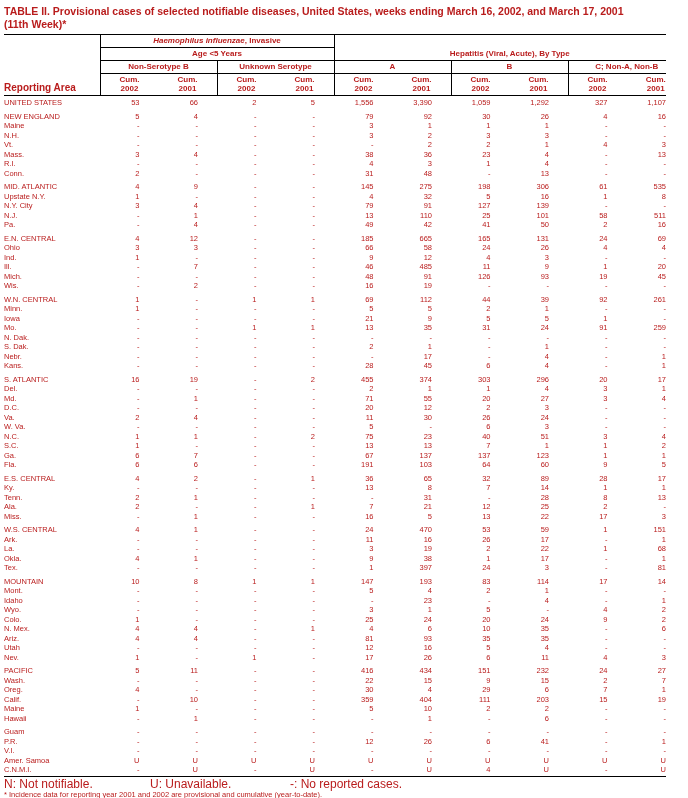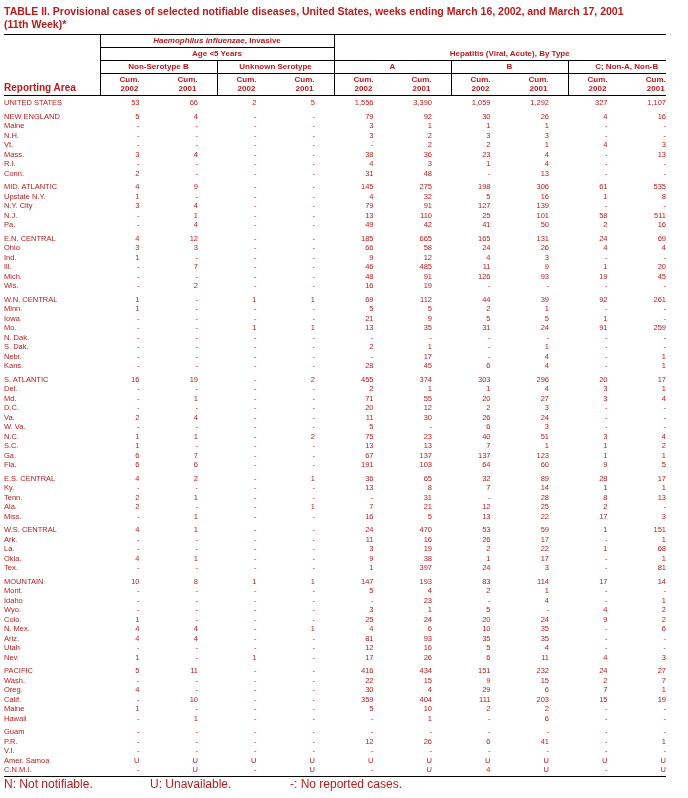--- a/index.html
+++ b/index.html
@@ -993,14 +993,15 @@
           <td>U</td>
           <td>-</td>
           <td>U</td>
         </tr>
       </tbody>
   </table>
 
   <div class="legend">
     <span>N: Not notifiable.</span><span>U: Unavailable.</span><span>-: No reported cases.</span>
   </div>
+  <div class="note">* Incidence data for reporting year 2001 and 2002 are provisional and cumulative (year-to-date).</div>
 
 </div>
 
 </body></html>

